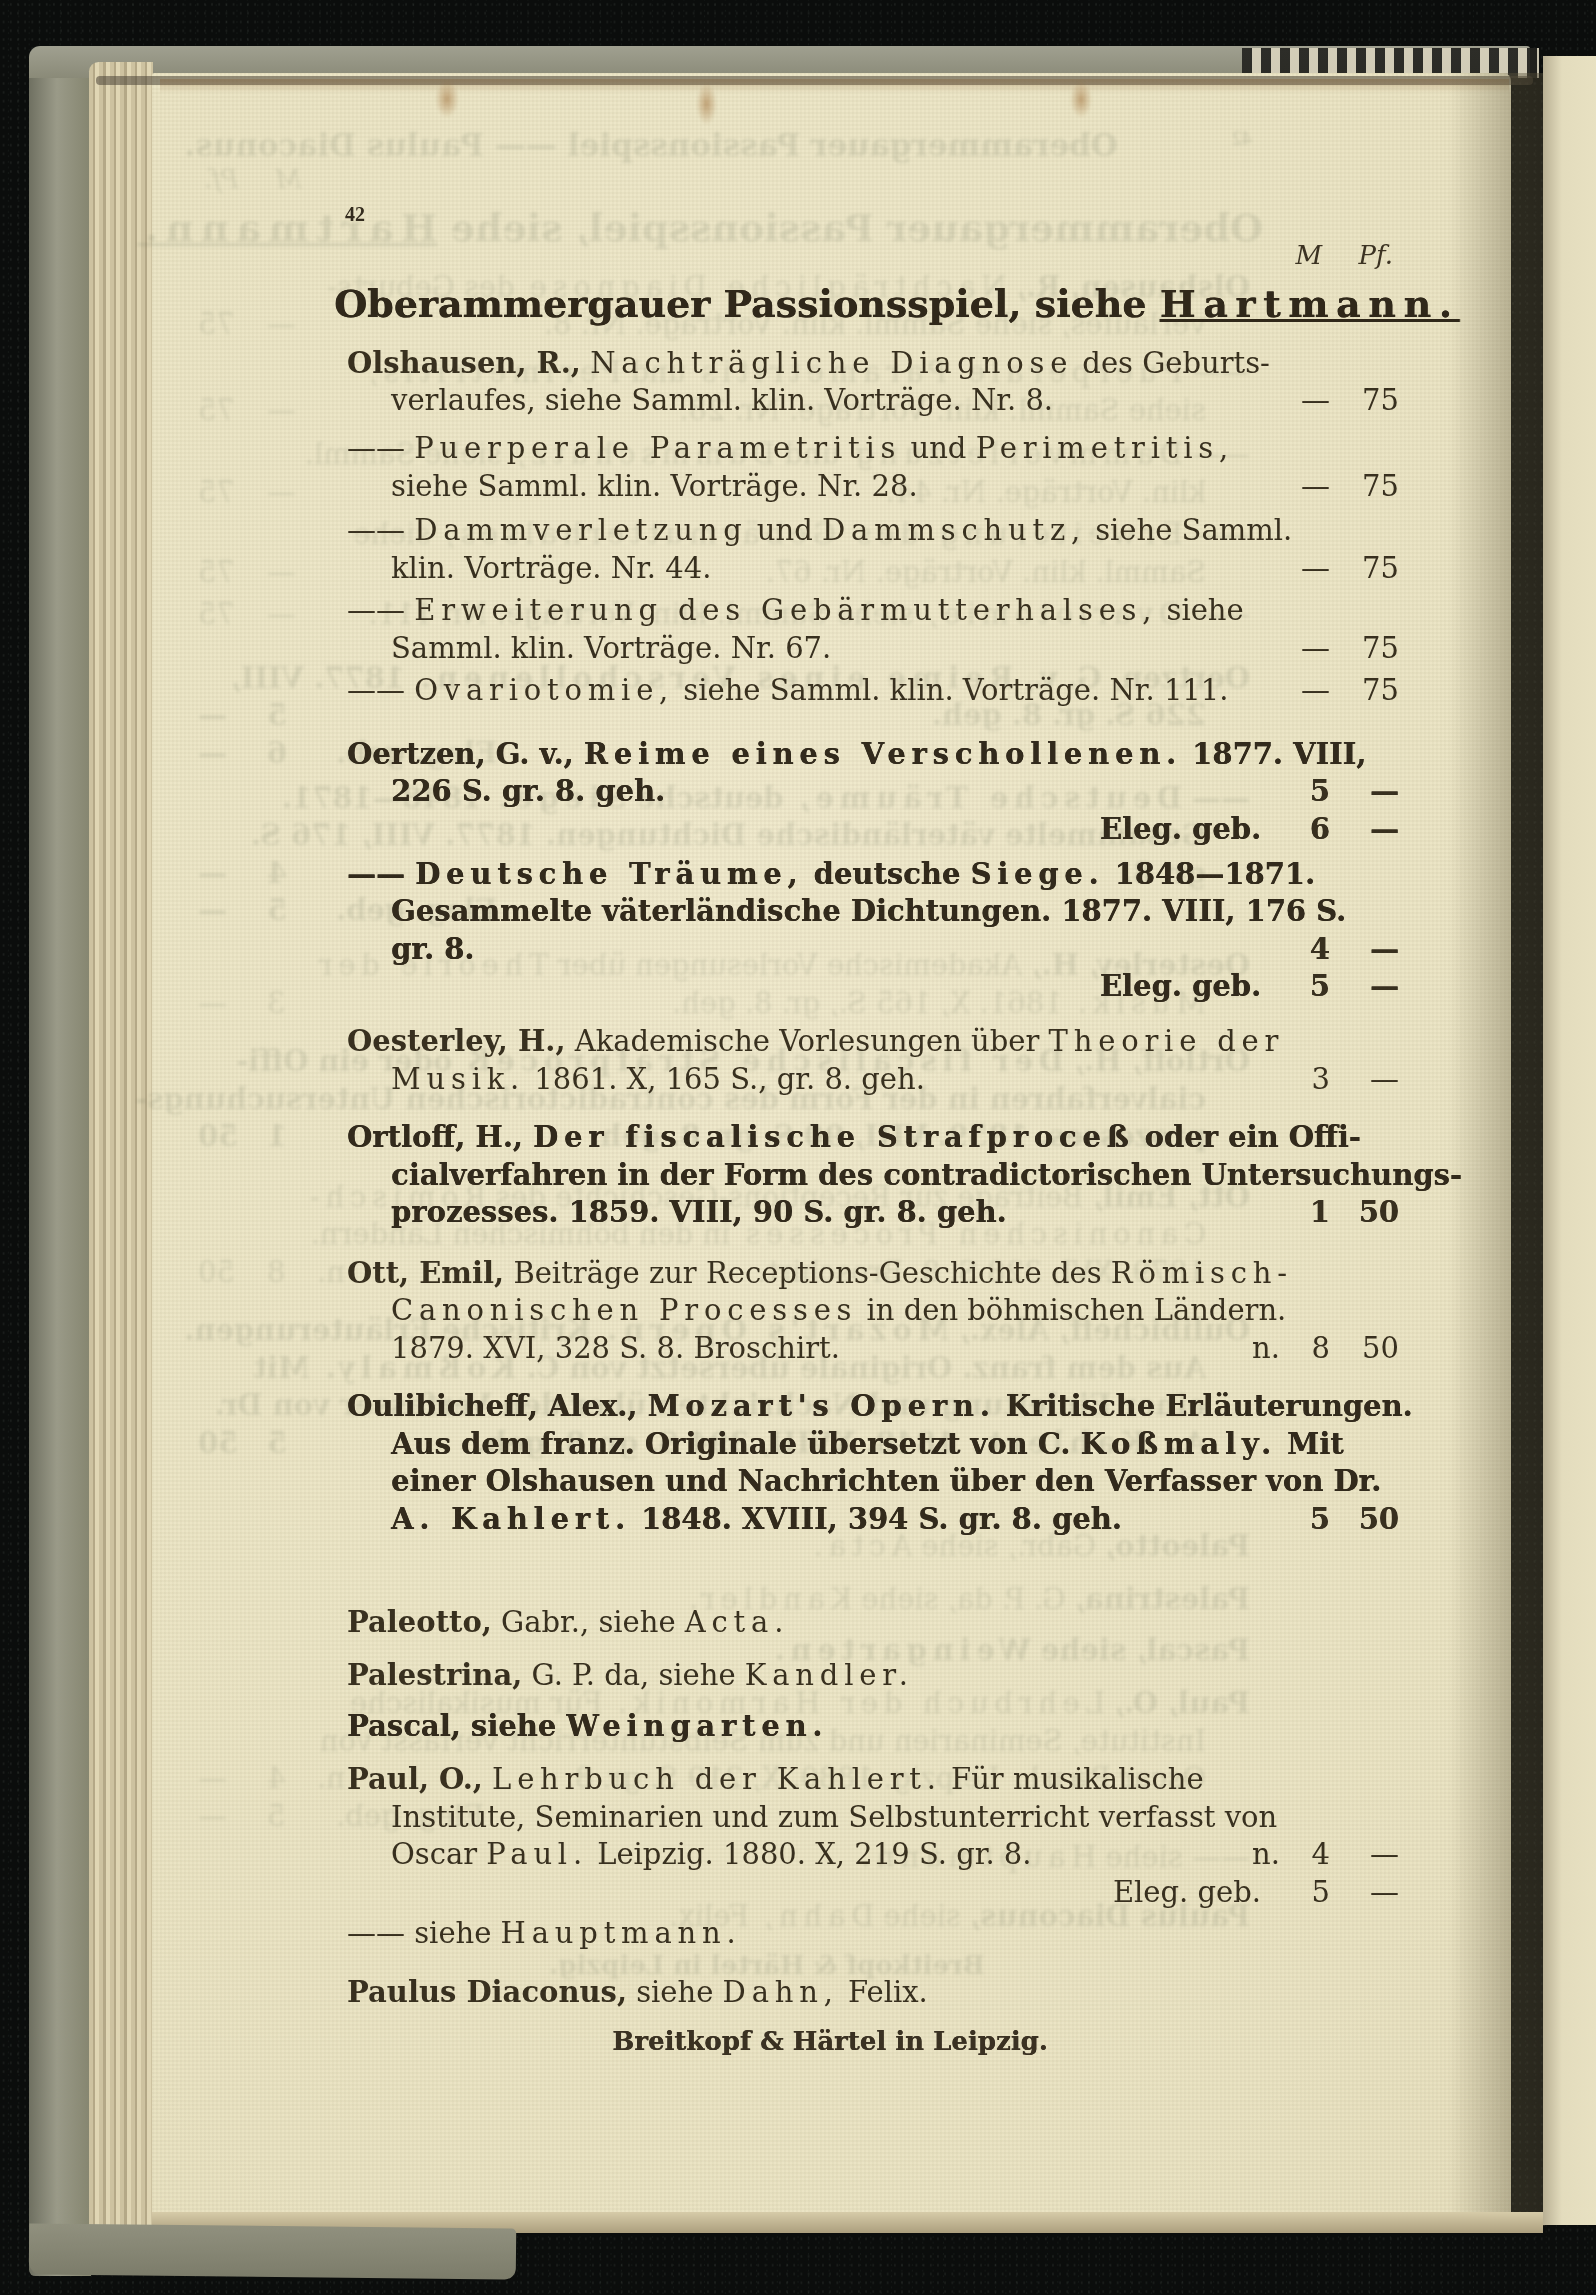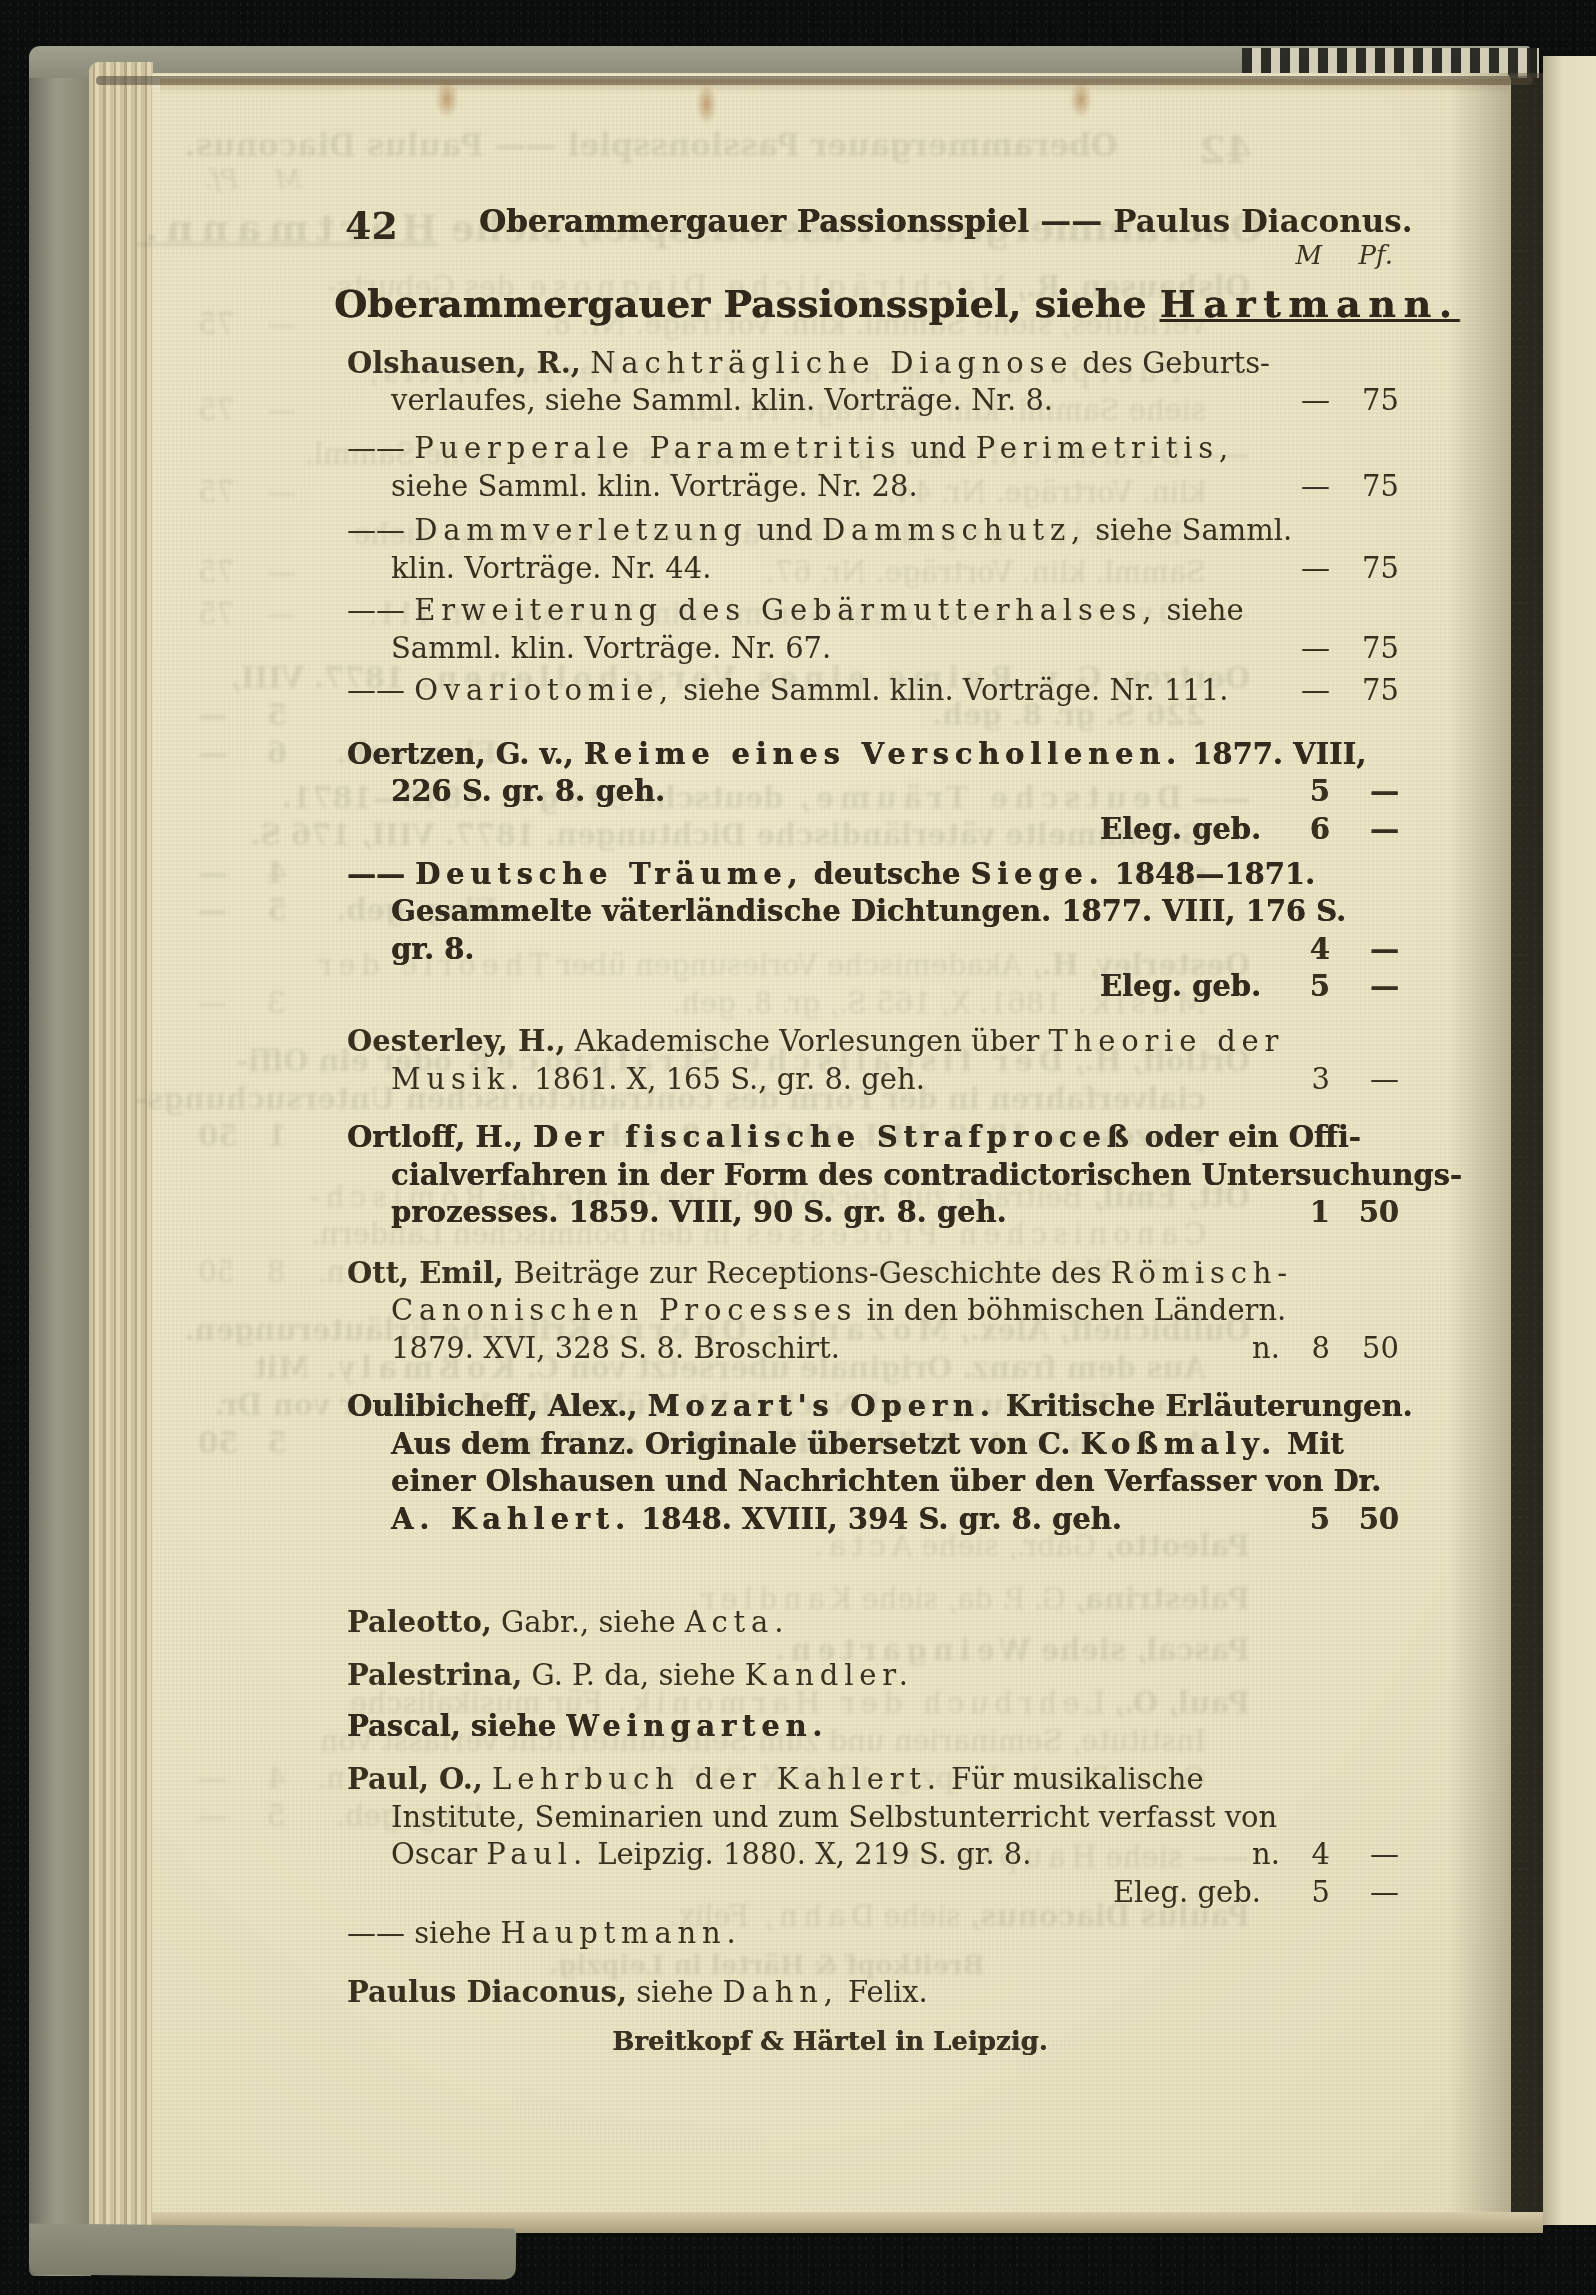--- a/index.html
+++ b/index.html
@@ -65,21 +65,21 @@
   .sp{letter-spacing:.2em;}
   .ralign{left:347px;width:914px;text-align:right;}
 
   .pcol{position:absolute;font-size:29px;text-align:right;color:#38301f;
     font-family:"DejaVu Serif",serif;white-space:nowrap;}
   .pm{left:1234px;width:96px;}
   .pp{left:1329px;width:70px;}
   .pn{left:1252px;width:48px;text-align:left;}
 
   .running-head{position:absolute;top:203px;left:0;width:1597px;height:42px;}
-  .pgnum{position:absolute;left:345px;top:0;font-size:38px;font-weight:700;color:#332b1d;}
+  .pgnum{position:absolute;left:345px;top:0;font-size:20px;font-weight:700;color:#332b1d;font-family:Liberation Serif, serif;}
   .rh-center{position:absolute;left:479px;top:0;width:798px;text-align:center;
     font-size:31px;font-weight:800;color:#332a1c;white-space:nowrap;}
   .rh-fraktur{text-shadow:0.4px 0 0 currentColor;}
   .rh-sep{padding:0 11.2px;}
 
   .price-header{position:absolute;top:240px;left:0;width:1597px;height:35px;
     font-style:italic;font-size:26px;color:#3b3222;}
   .cur-m{position:absolute;left:1234px;width:88px;text-align:right;}
   .cur-pf{position:absolute;left:1329px;width:64px;text-align:right;}
 
@@ -208,23 +208,20 @@
         <div class="line antiqua" style="top: 1916px; left: 347px;"><span>—— siehe </span><span class="sp">Hauptmann.</span></div>
         <div class="line antiqua" style="top: 1975px; left: 347px;"><span class="b">Paulus Diaconus,</span><span> siehe </span><span class="sp">Dahn,</span><span> Felix.</span></div>
       </div>
 
     <div class="footer">Breitkopf &amp; Härtel in Leipzig.</div>
   </div>
     <div class="text-layer" id="text-layer">
 
     <div class="running-head">
       <span class="pgnum">42</span>
-      <span class="rh-center">
-        <span class="rh-fraktur">Oberammergauer Passionsspiel</span><span class="rh-sep">——</span><span>Paulus Diaconus.</span>
-      </span>
     </div>
 
     <div class="price-header">
       <span class="cur-m">M</span>
       <span class="cur-pf">Pf.</span>
     </div>
 
     <div class="section-heading">
       <span>Oberammergauer Passionsspiel,</span><span class="sh-plain"> siehe </span><span class="sh-spaced">Hartmann.</span>
     </div>

